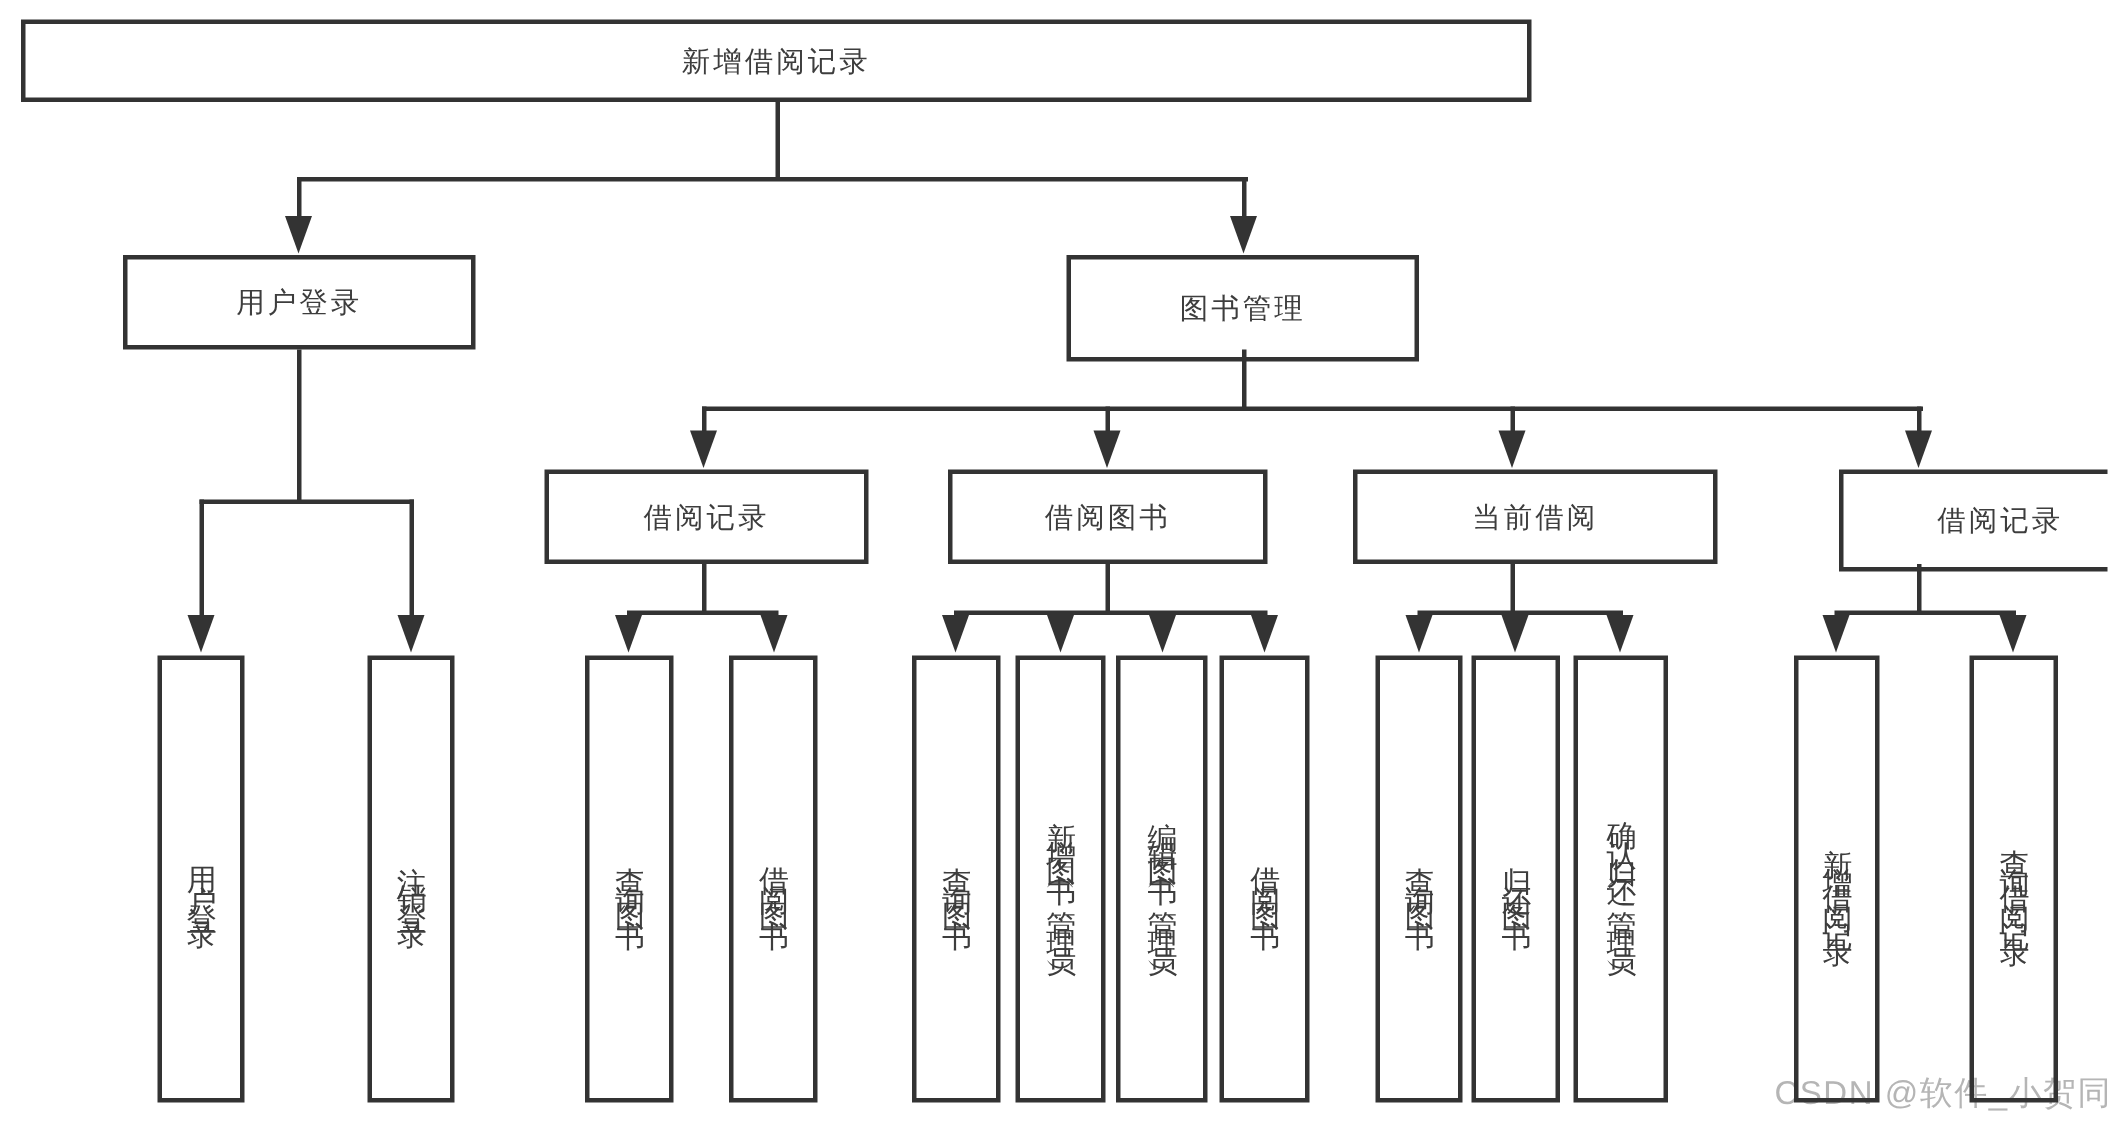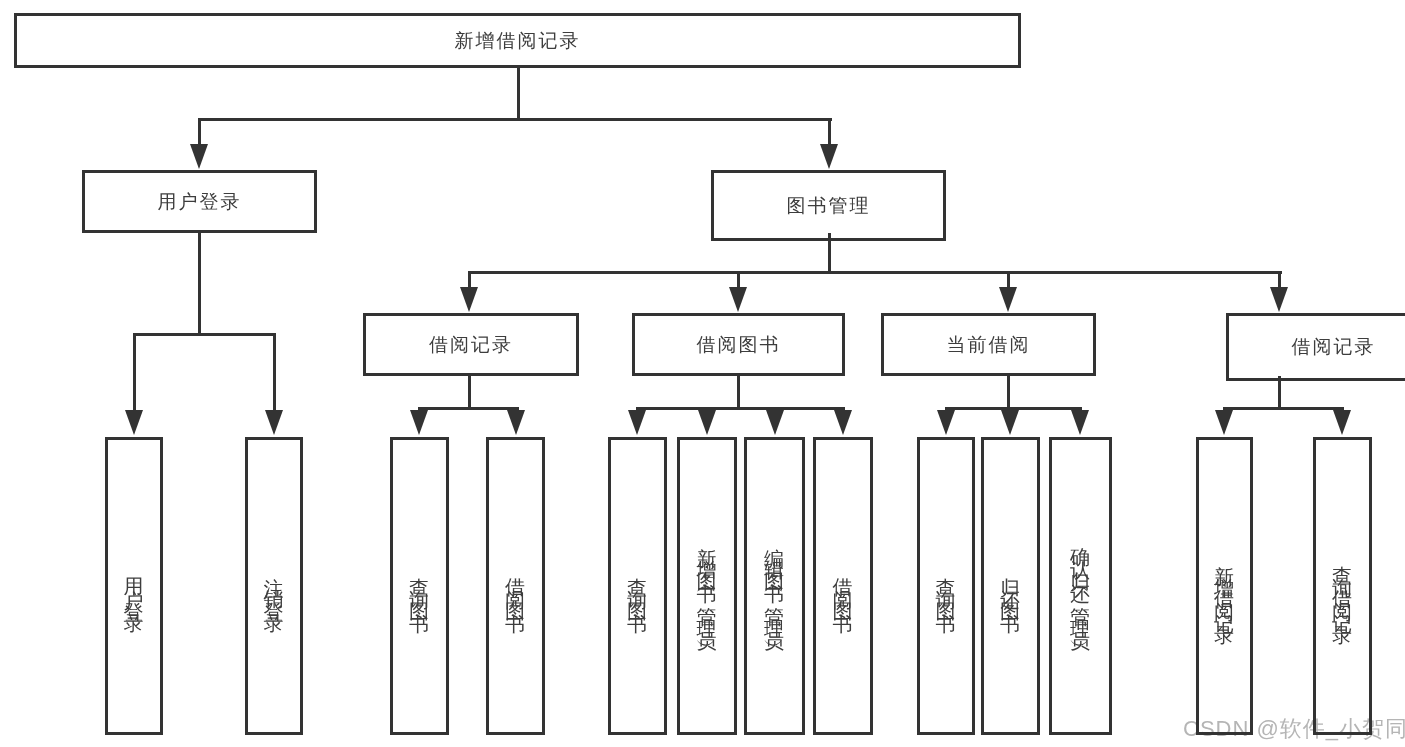--- a/index.html
+++ b/index.html
@@ -100,21 +100,21 @@
   <div class="hbox" style="left:711px;top:170px;width:235px;height:71px">
     <span class="lbl">图书管理</span>
   </div>
 
   <div class="hbox" style="left:363px;top:313px;width:216px;height:63px">
     <span class="lbl">借阅记录</span>
   </div>
   <div class="hbox" style="left:632px;top:313px;width:213px;height:63px">
     <span class="lbl">借阅图书</span>
   </div>
-  <div class="hbox" style="left:881px;top:313px;width:215px;height:63px">
+  <div class="hbox" style="left:902px;top:313px;width:243px;height:63px">
     <span class="lbl">当前借阅</span>
   </div>
   <div class="hbox" style="left:1226px;top:313px;width:215px;height:68px">
     <span class="lbl">借阅记录</span>
   </div>
 
   <div class="vbox" style="left:105px;width:58px">
     <span class="vlbl">用户登录</span>
   </div>
   <div class="vbox" style="left:245px;width:58px">

